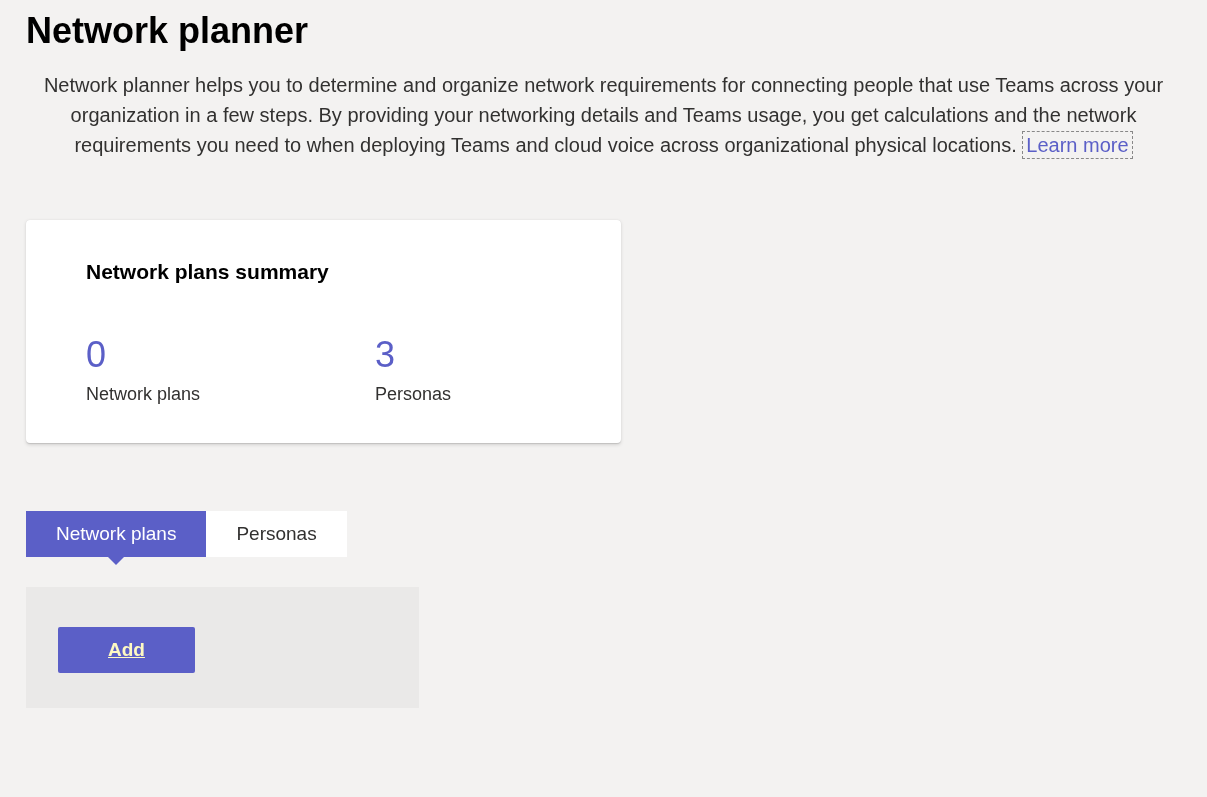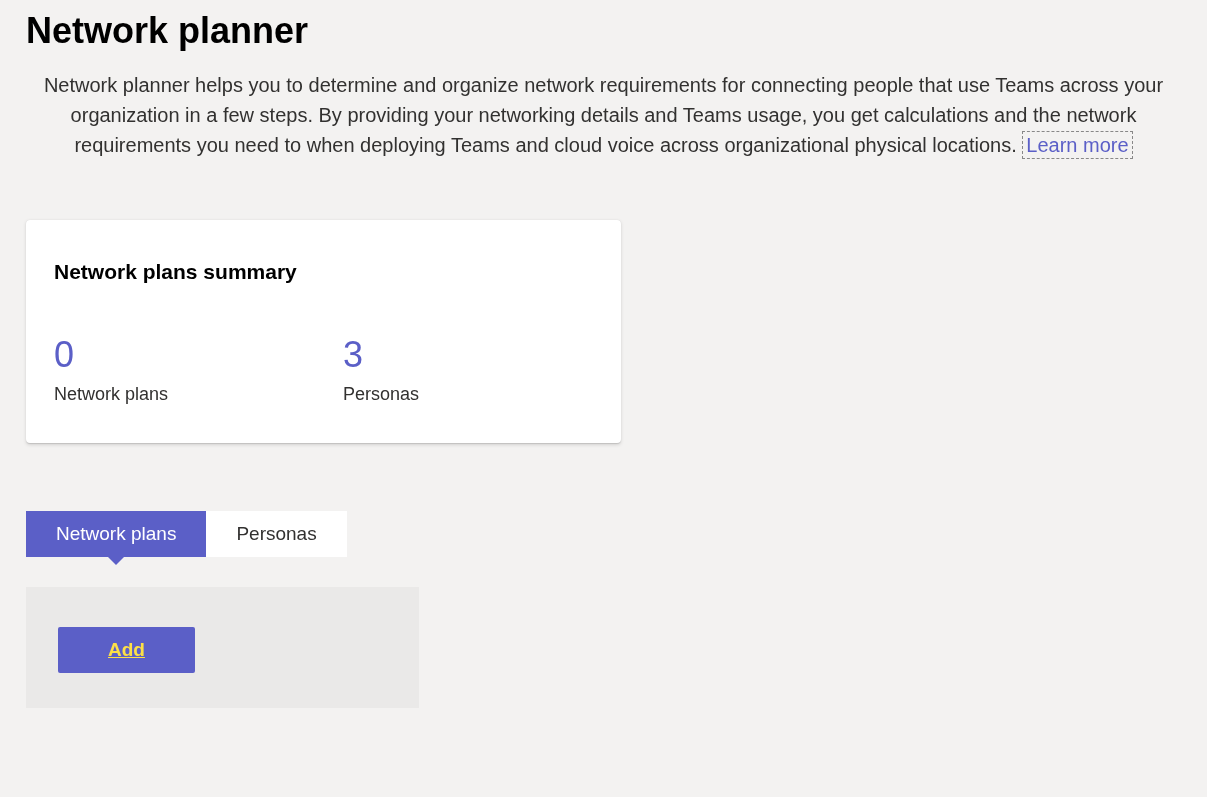--- a/index.html
+++ b/index.html
@@ -36,21 +36,21 @@
       text-decoration: none;
       cursor: pointer;
       border: 1px dashed #888;
       padding: 2px 3px;
     }
     .summary-card {
       background: #fff;
       border-radius: 4px;
       box-shadow: 0 1.6px 3.6px rgba(0,0,0,0.13), 0 0.3px 0.9px rgba(0,0,0,0.11);
       width: 595px;
-      padding: 40px 60px 38px 28px;
+      padding: 40px 60px 38px 60px;
       margin-bottom: 68px;
     }
     .summary-title {
       font-size: 21px;
       font-weight: 700;
       color: #000;
       margin-bottom: 50px;
     }
     .summary-stats {
       display: flex;
@@ -106,21 +106,21 @@
       padding: 40px 32px 35px 32px;
     }
     .empty-state-text {
       font-size: 19px;
       color: #323130;
       line-height: 1.6;
       margin-bottom: 35px;
     }
     .add-button {
       background: #5b5fc7;
-      color: #fde047;
+      color: #fef9c3;
       border: none;
       padding: 12px 50px;
       font-size: 19px;
       font-weight: 600;
       cursor: pointer;
       border-radius: 2px;
       text-decoration: underline;
     }
   </style>
 </head>

